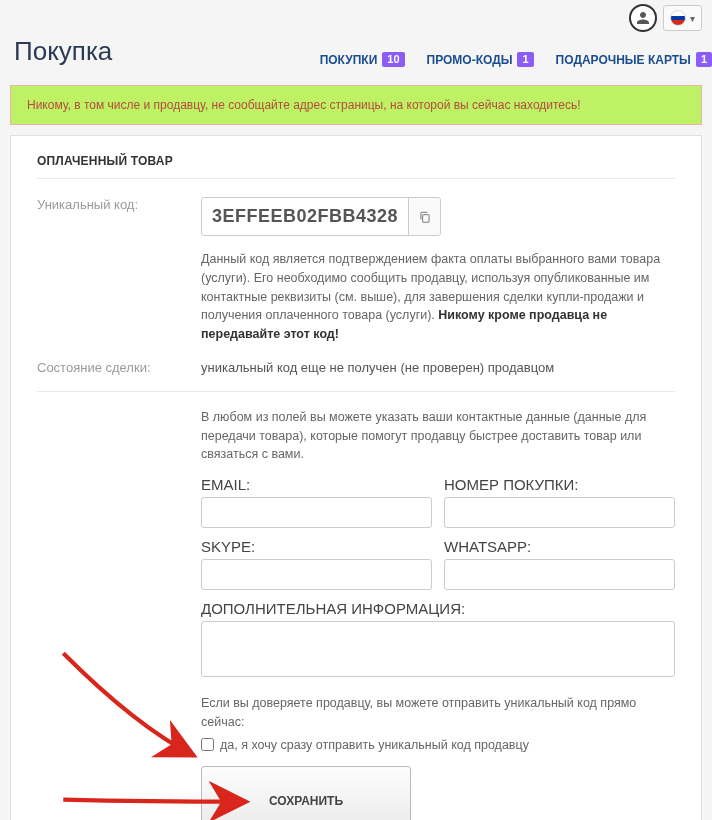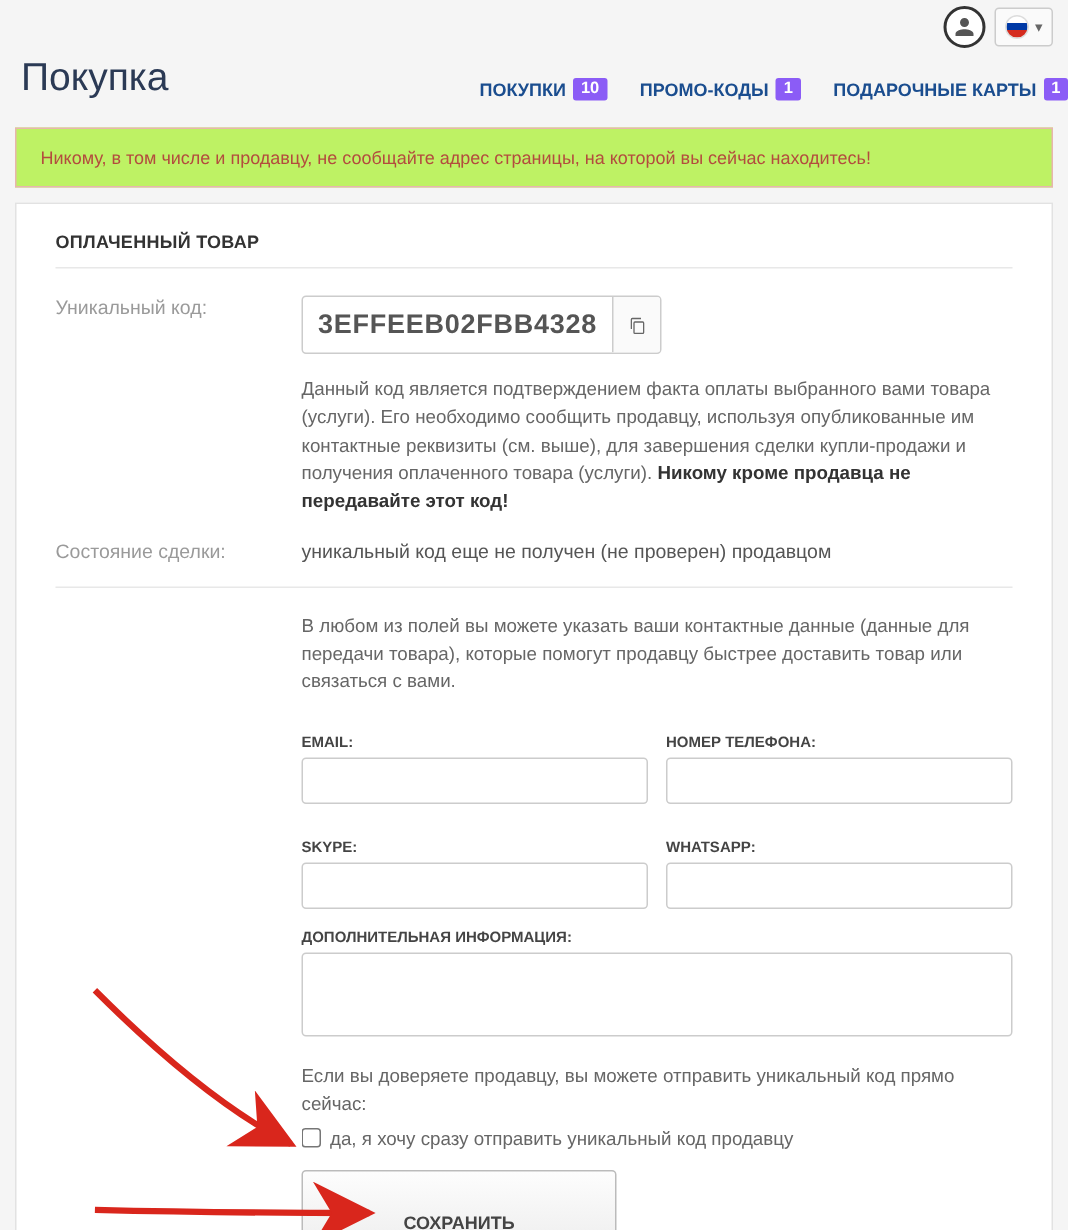--- a/index.html
+++ b/index.html
@@ -93,21 +93,21 @@
     .copy-btn {
       border-left: 1px solid #ccc;
       width: 36px; display: flex; align-items: center; justify-content: center;
       background: #fafafa; cursor: pointer;
     }
     .copy-btn svg { width: 14px; height: 14px; stroke: #666; fill: none; stroke-width: 1.5; }
     .info-text { font-size: 12.5px; line-height: 1.5; color: #666; }
     .info-text b { color: #333; }
     .grid2 { display: flex; gap: 12px; margin-bottom: 10px; }
     .grid2 > div { flex: 1; }
-    .flabel { font-size: 10px; font-weight: bold; color: #444; margin-bottom: 4px; display: block; margin-top: 14px; }
+    .flabel { font-size: 15px; font-weight: normal; color: #444; margin-bottom: 4px; display: block; }
     .finput {
       width: 100%; border: 1px solid #ccc; border-radius: 3px;
       padding: 7px 8px; font-size: 13px;
     }
     .ftextarea {
       width: 100%; border: 1px solid #ccc; border-radius: 3px;
       padding: 7px 8px; font-size: 13px; height: 56px; resize: none;
     }
     .check-row {
       display: flex; align-items: center; gap: 6px;
@@ -207,21 +207,21 @@
       <div class="info-text">В любом из полей вы можете указать ваши контактные данные (данные для передачи товара), которые помогут продавцу быстрее доставить товар или связаться с вами.</div>
 
       <div style="height:12px"></div>
 
       <div class="grid2">
         <div>
           <span class="flabel">EMAIL:</span>
           <input class="finput" style="">
         </div>
         <div>
-          <span class="flabel">НОМЕР ТЕЛЕФОНА:</span>
+          <span class="flabel">НОМЕР ПОКУПКИ:</span>
           <input class="finput" style="">
         </div>
       </div>
 
       <div class="grid2">
         <div>
           <span class="flabel">SKYPE:</span>
           <input class="finput" style="">
         </div>
         <div>

